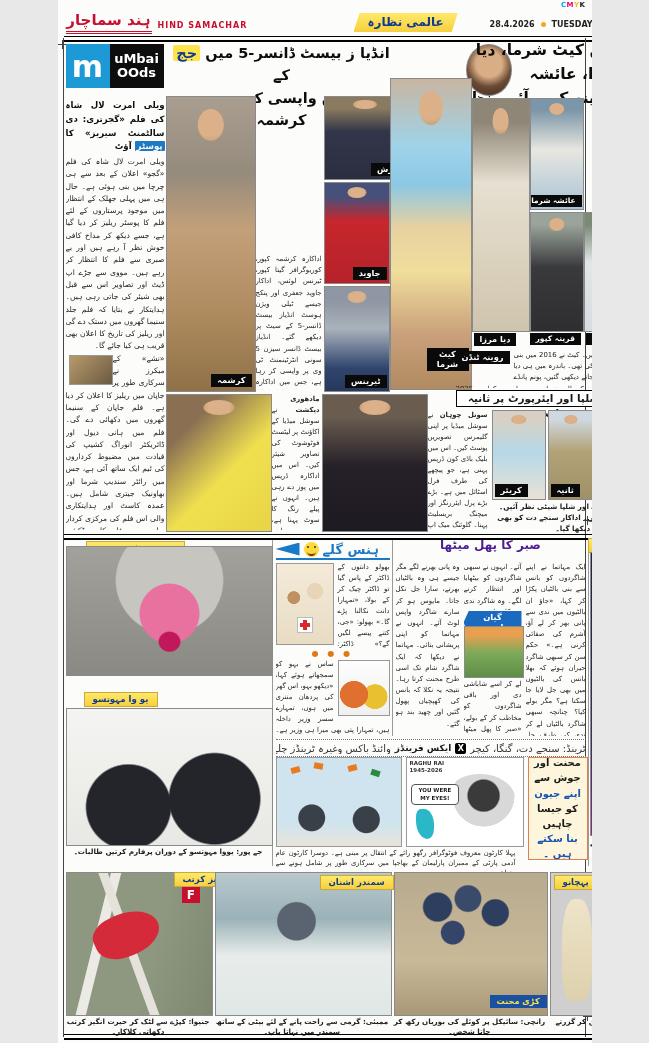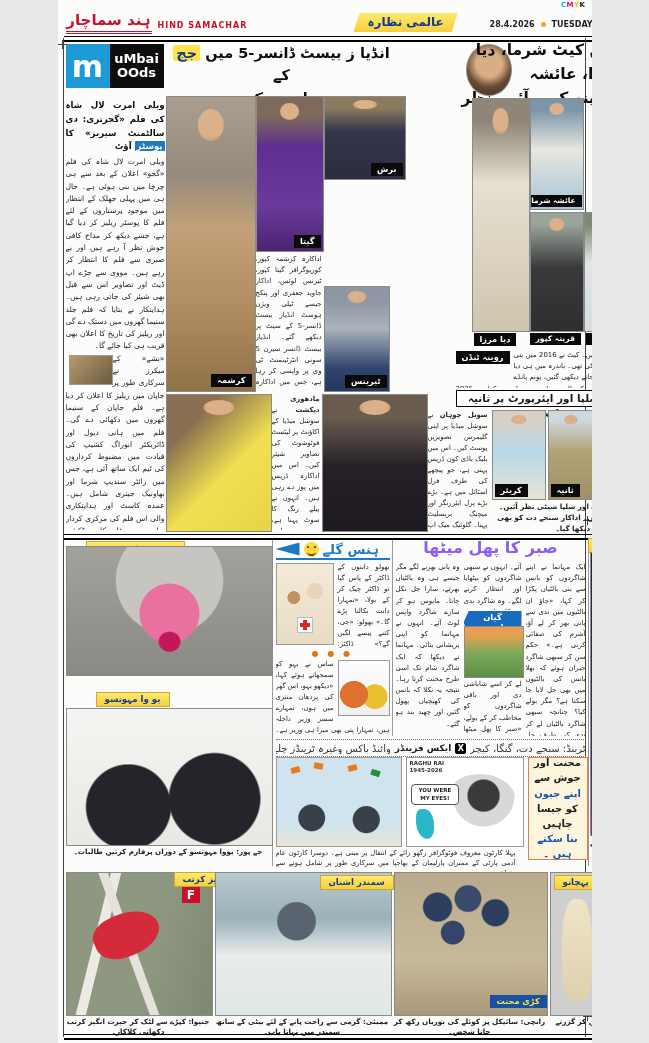--- a/index.html
+++ b/index.html
@@ -144,22 +144,22 @@
   .redcross{position:absolute;left:50%;bottom:14%;transform:translateX(-50%);width:14px;height:14px;background:#fff;border:1px solid #bbb;}
   .redcross::before{content:"";position:absolute;left:5px;top:2px;width:4px;height:10px;background:#d42a2a;}
   .redcross::after{content:"";position:absolute;left:2px;top:5px;width:10px;height:4px;background:#d42a2a;}
   .cartoon-granny{float:right;width:50px;height:54px;margin:1px 0 2px 4px;background:
       radial-gradient(ellipse at 30% 62%,#e07030 0 28%,rgba(0,0,0,0) 29%),
       radial-gradient(ellipse at 72% 66%,#e8c030 0 24%,rgba(0,0,0,0) 25%),
       linear-gradient(180deg,#fdfdfd,#f0f0ee);}
   .jsep{color:#e07818;font-weight:bold;font-size:8px;text-align:center;letter-spacing:3px;}
 
   
-  .story-title{left:340px;top:538px;width:186px;font-size:16px;font-weight:bold;text-align:center;
-               color:#8b5cf6;direction:rtl;}
+  .story-title{left:340px;top:538px;width:186px;font-size:12px;font-weight:bold;text-align:center;
+               color:#4c1d95;direction:rtl;}
   .gyan{background:#1a6ac0;color:#fff;font-weight:bold;font-size:8.4px;padding:1px 8px 2px;
         clip-path:polygon(0 50%,9% 0,100% 0,100% 100%,9% 100%);direction:rtl;text-align:center;}
 
   
   .xstrip{left:218px;top:739px;width:310px;height:16px;display:flex;align-items:center;gap:4px;
           border-top:1px dotted #777;border-bottom:1px dotted #777;}
   .xlogo{background:#000;color:#fff;width:11px;height:11px;font-size:8px;font-weight:bold;
          display:flex;align-items:center;justify-content:center;border-radius:2px;flex:0 0 auto;}
   .xlabel{font-weight:bold;font-size:9px;direction:rtl;flex:0 0 auto;}
   .xtxt{font-size:10px;color:#333;direction:rtl;flex:1;overflow:hidden;white-space:nowrap;}
@@ -253,29 +253,32 @@
     <div>
       <span class="mini mini1"></span>
       <span>«نشے» کے میکرز نے سرکاری طور پر جاپان میں ریلیز کا اعلان کر دیا ہے۔ فلم جاپان کے سنیما گھروں میں دکھائی دے گی۔ فلم میں ہانی دیول اور ڈائریکٹر انوراگ کشیپ کی قیادت میں مضبوط کرداروں کی ٹیم ایک ساتھ آئی ہے، جس میں رائٹر سندیپ شرما اور بھاونیک جیتری شامل ہیں۔ عمدہ کاسٹ اور ہدایتکاری والی اس فلم کی مرکزی کردار بھارت ہے۔ فلم کا پروڈکشن کھیل بڑے پیمانے پر مکمل کیا جا چکا ہے۔</span>
     </div>
 
   </div>
 
   <div class="ph ph-karisma face" style="left:108px;top:96px;width:88px;height:294px;">
     <span class="namechip" style="right:3px;bottom:4px;position:absolute;margin-top:20px;">کرشمہ</span>
   </div>
-  <div class="ph ph-geeta face" style="left:198px;top:96px;width:66px;height:154px;">
-    <span class="namechip" style="right:2px;bottom:3px;">گیتا</span>
-  </div>
   <div class="abs txt rtl just hidden-overflow" style="left:198px;top:254px;width:66px;height:136px;font-size:6.9px;">اداکارہ کرشمہ کپور، کوریوگرافر گیتا کپور، ٹیرنس لوئس، اداکار جاوید جعفری اور پنکج جیسے ٹیلی ویژن ہوسٹ انڈیاز بیسٹ ڈانسر-5 کے سیٹ پر دیکھے گئے۔ انڈیاز بیسٹ ڈانسر سیزن 5 سونی انٹرٹینمنٹ ٹی وی پر واپسی کر رہا ہے، جس میں اداکارہ کرشمہ کپور جج کے روپ میں واپسی کر رہی ہیں۔ مشہور ڈانسر اور کوریوگرافر بھی جج کے روپ میں شامل ہوئے ہیں۔ یہ شو دیش بھر کے ڈانس ٹیلنٹ کا مقابلہ پیش کرے گا۔</div>
   <div class="ph ph-bursh face" style="left:266px;top:96px;width:64px;height:82px;padding-left:16px;">
     <span class="namechip" style="right:2px;bottom:3px;">برش</span>
   </div>
+  <div class="ph ph-javed face" style="left:266px;top:182px;width:64px;height:100px;">
+    <span class="namechip" style="right:2px;bottom:3px;">جاوید</span>
+  </div>
   <div class="ph ph-terence face" style="left:266px;top:286px;width:64px;height:104px;">
     <span class="namechip" style="right:2px;bottom:3px;">ٹیرینس</span>
+  </div>
+  <div class="ph ph-kate face" style="left:332px;top:78px;width:80px;height:310px;">
+    <span class="namechip" style="right:2px;bottom:18px;white-space:normal;width:30px;text-align:center;">کیٹ شرما</span>
   </div>
   <div class="ph ph-dia face" style="left:414px;top:98px;width:56px;height:232px;"></div>
   <span class="namechip" style="left:416px;top:333px;">دیا مرزا</span>
   <div class="ph ph-ayesha face" style="left:472px;top:98px;width:52px;height:110px;">
     <span class="namechip" style="right:1px;bottom:2px;font-size:7.4px;">عائشہ شرما</span>
   </div>
   <div class="ph ph-kareena face" style="left:472px;top:212px;width:52px;height:118px;"></div>
   <span class="namechip" style="left:472px;top:333px;font-size:7.6px;">قرینہ کپور</span>
   <div class="ph ph-babil face" style="left:526px;top:212px;width:52px;height:118px;"></div>
   <span class="namechip" style="left:528px;top:333px;font-size:7.6px;">بابل خان</span>
@@ -312,21 +315,21 @@
   <div class="abs capt rtl" style="left:434px;top:502px;width:206px;">باندرہ میں اداکارہ انتیا پانڈے اور شلپا شیٹی نظر آئیں۔ ثانیہ ایئرپورٹ پر سپاٹ ہوئیں۔ اداکار سنجے دت کو بھی ایئرپورٹ پر دیکھا گیا۔</div>
 
   <div class="abs dbl" style="left:6px;top:534px;width:636px;"></div>
 
   <div class="abs vrule" style="left:214px;top:540px;height:326px;"></div>
   <div class="abs vrule" style="left:334px;top:540px;height:196px;"></div>
   <div class="abs vrule" style="left:530px;top:540px;height:326px;"></div>
 
   <span class="ylabel" style="left:28px;top:541px;">عجیب و غریب روپ</span>
   <div class="ph ph-kali" style="left:8px;top:546px;width:205px;height:128px;"></div>
-  <span class="ylabel" style="left:26px;top:692px;margin-left:12px;">یو وا مہوتسو</span>
+  <span class="ylabel" style="left:26px;top:692px;">یو وا مہوتسو</span>
   <div class="ph ph-dancers" style="left:8px;top:708px;width:205px;height:136px;"></div>
   <div class="abs capt rtl" style="left:8px;top:847px;width:205px;">جے پور: یووا مہوتسو کے دوران پرفارم کرتیں طالبات۔</div>
 
   <div class="abs jokes-head">
     <div class="jarrow"></div>
     <div class="jemoji"></div>
     <div class="jtitle">ہنس گلے</div>
   </div>
   <div class="abs txt rtl just hidden-overflow" style="left:218px;top:562px;width:114px;height:86px;font-size:6.8px;">
     <span class="cartoon cartoon-doctor">

